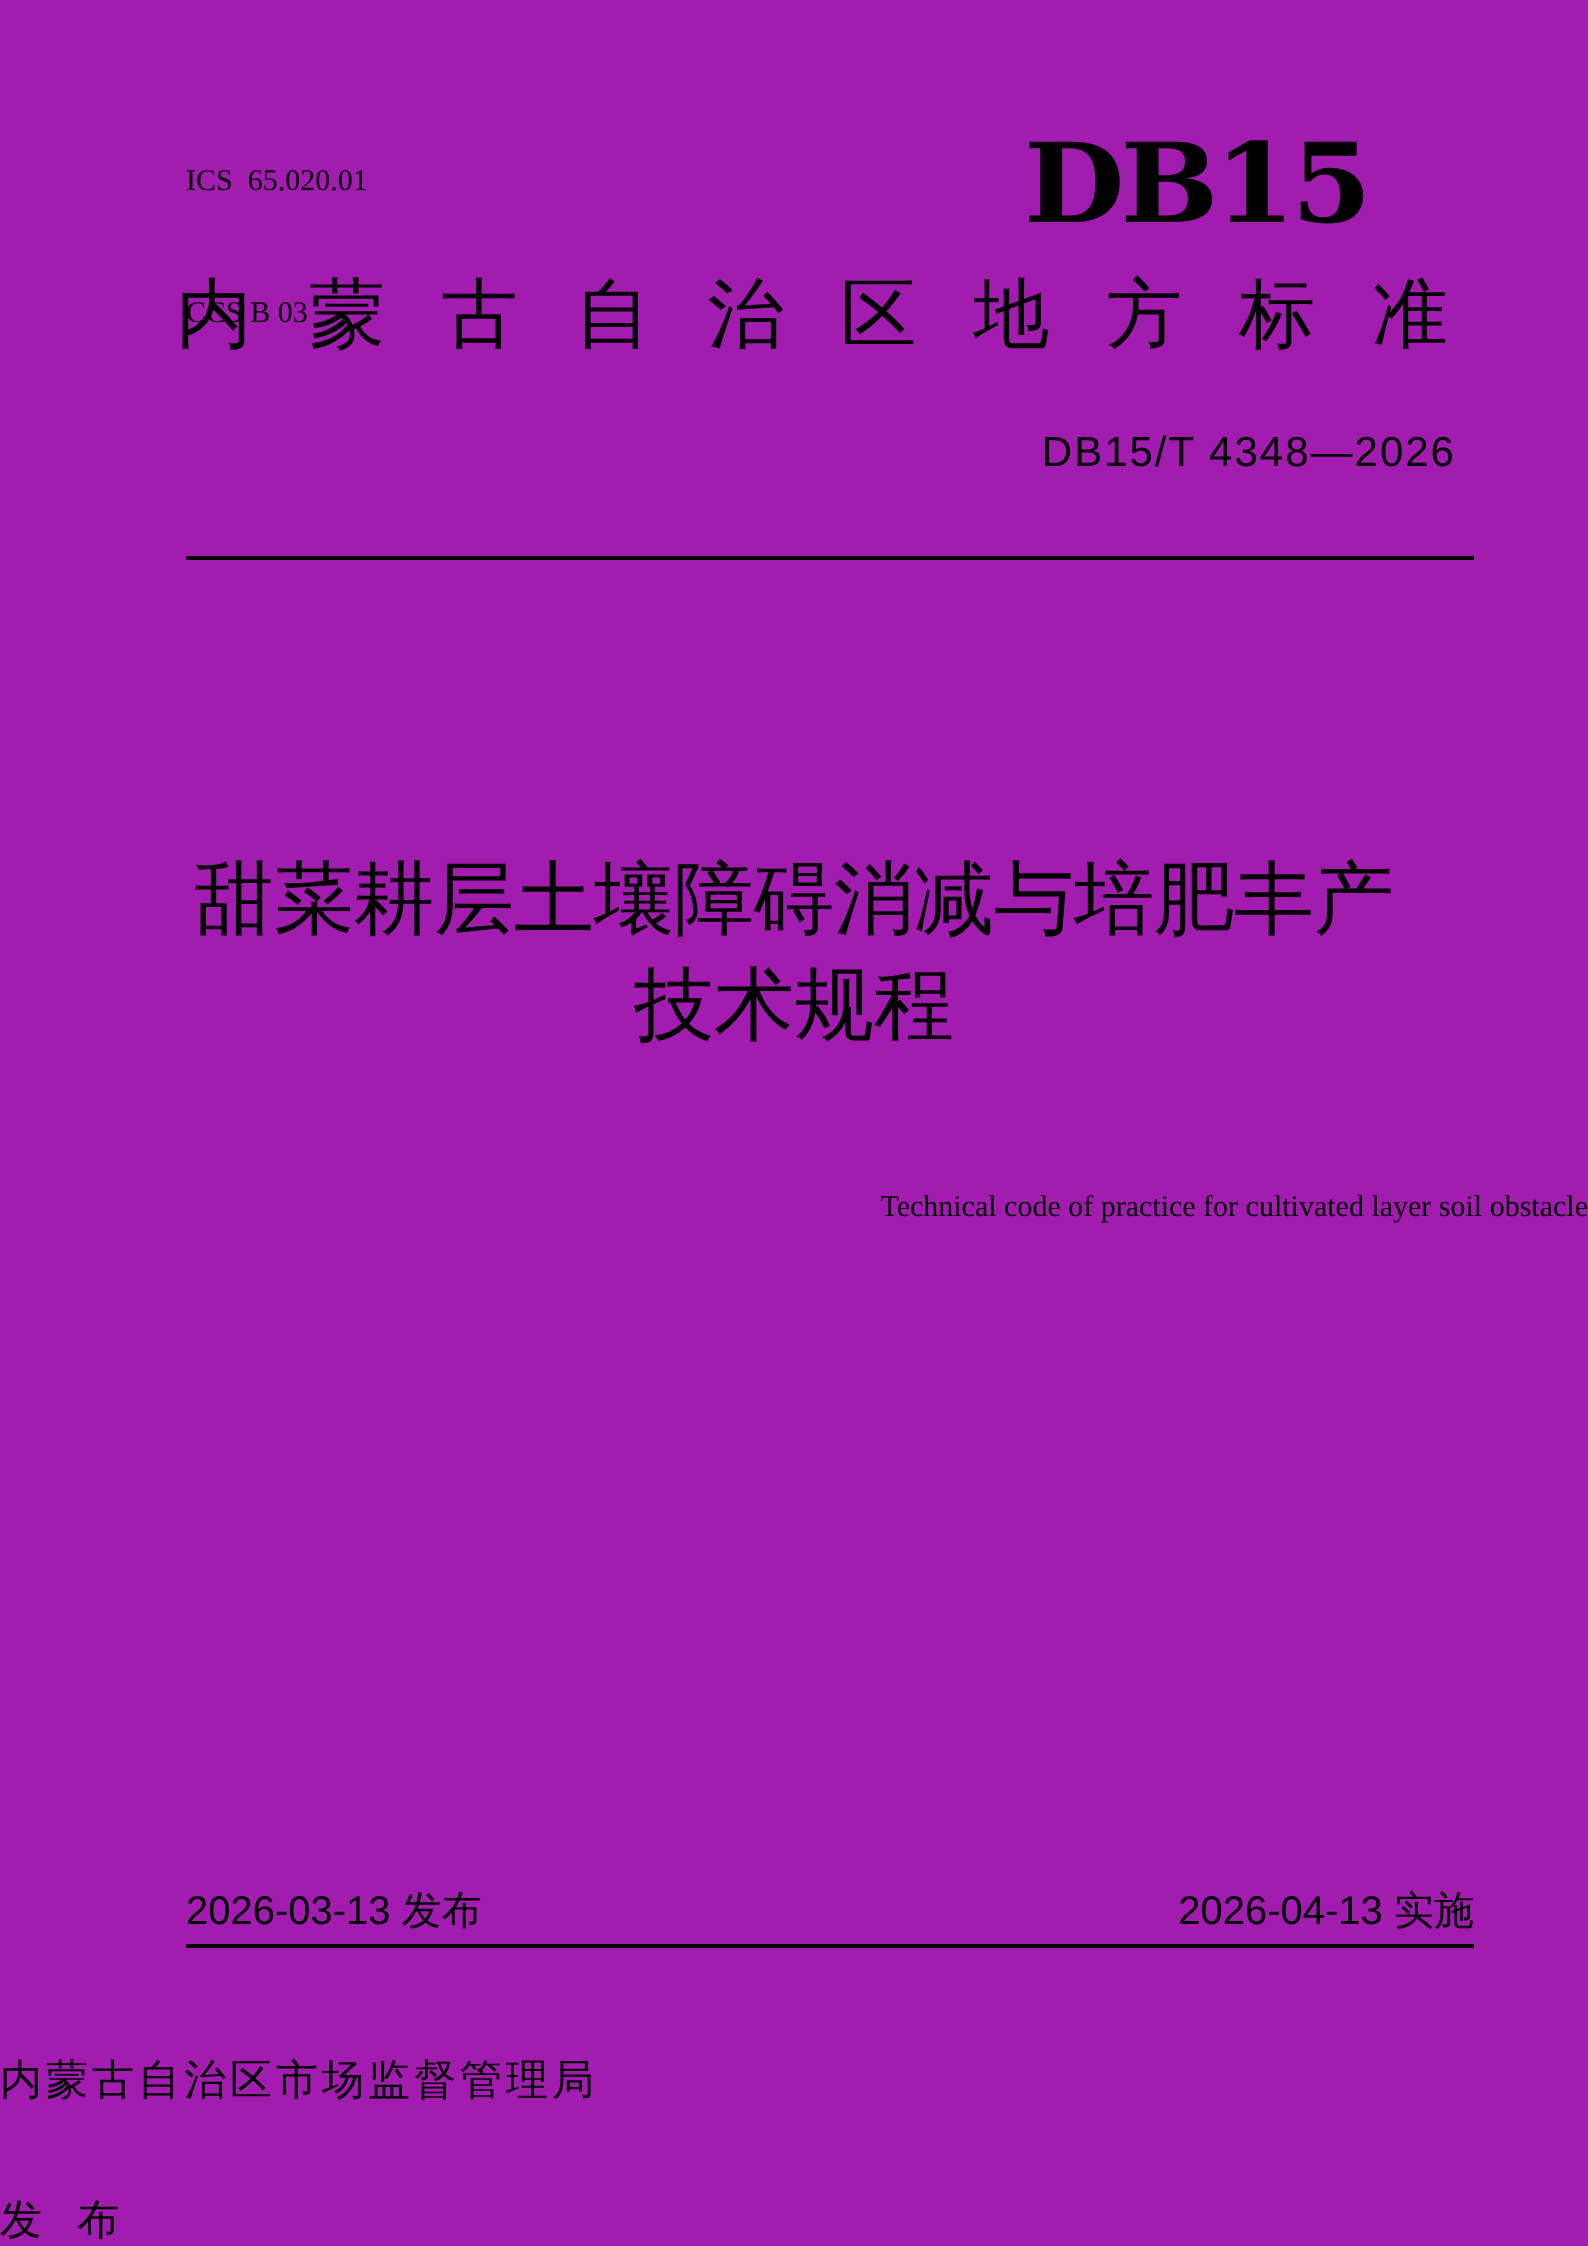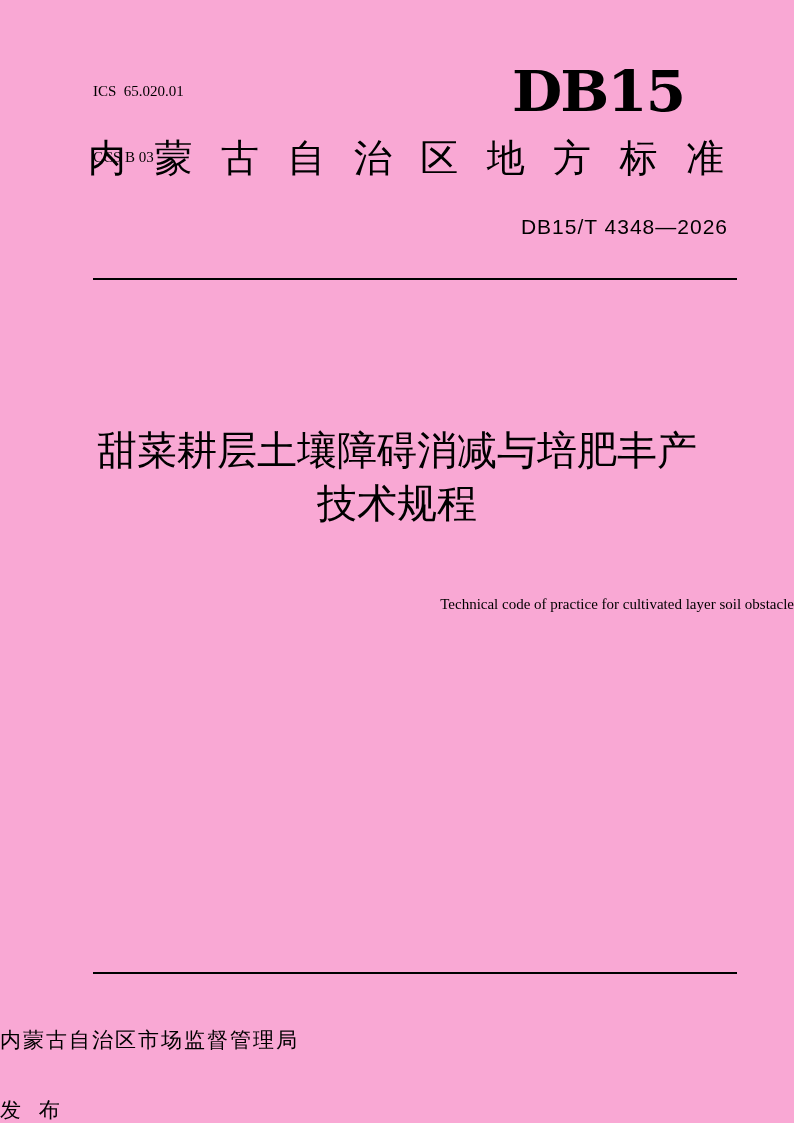--- a/index.html
+++ b/index.html
@@ -2,21 +2,21 @@
 <html><head>
 <meta charset="utf-8">
 <style>
   * { margin: 0; padding: 0; box-sizing: border-box; }
   html, body { background: #888; }
   .page {
     position: relative;
     width: 794px;
     height: 1123px;
     margin: 0 auto;
-    background: #f9a8d4;
+    background: #a21caf;
     color: #000000;
     font-family: "Liberation Sans", sans-serif;
     overflow: hidden;
   }
 
   
   .ics-block {
     position: absolute;
     left: 93px;
     top: 36px;
@@ -146,20 +146,24 @@
 
   <div class="title-block">
     <div>甜菜耕层土壤障碍消减与培肥丰产</div>
     <div>技术规程</div>
   </div>
 
   <div class="en-title">
     <div>Technical code of practice for cultivated layer soil obstacle</div>
   </div>
 
+  <div class="dates-row">
+    <span>2026-03-13 发布</span>
+    <span>2026-04-13 实施</span>
+  </div>
 
   <div class="rule rule-bottom"></div>
 
   <div class="publisher-row">
     <span>内蒙古自治区市场监督管理局</span>
     <span>发  布</span>
   </div>
 
 </div>
 

